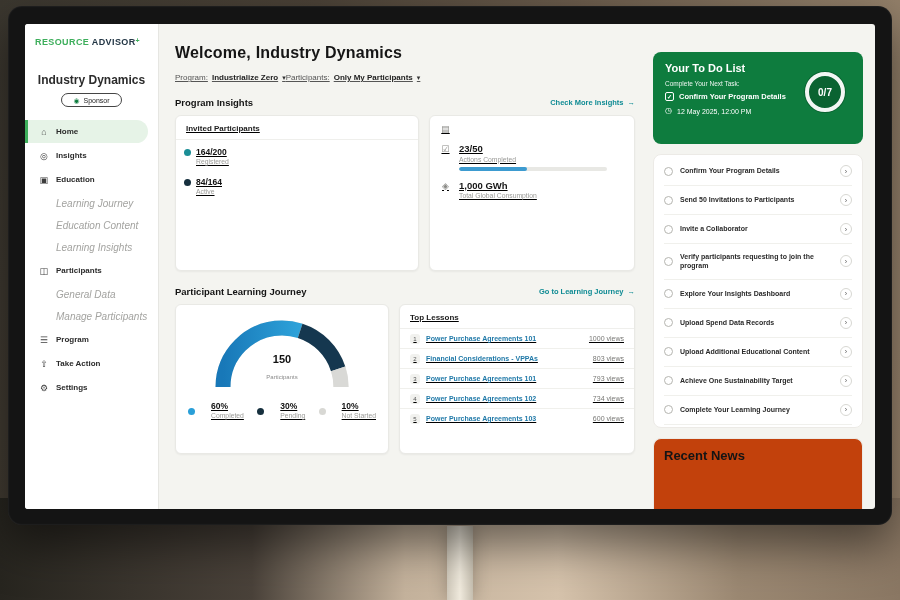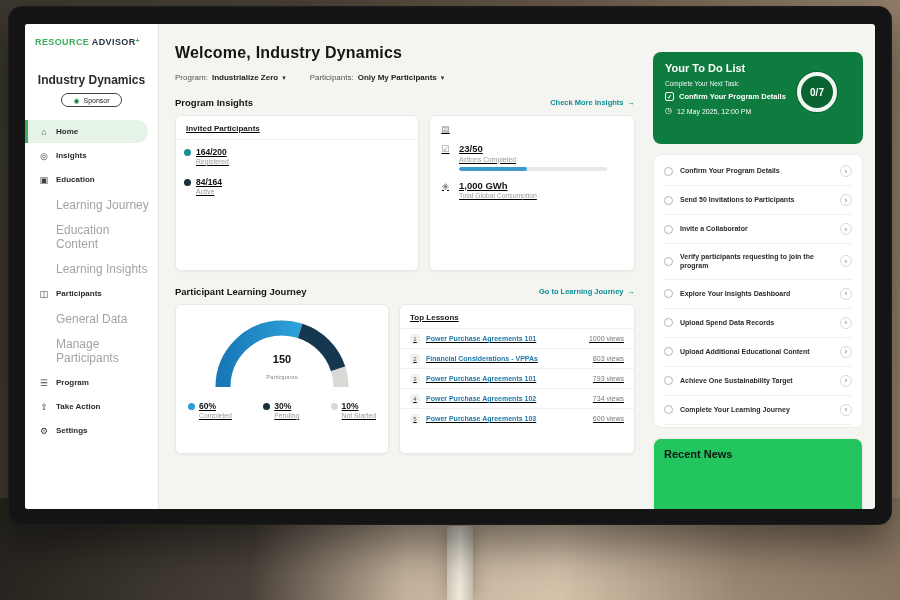--- a/index.html
+++ b/index.html
@@ -26,26 +26,26 @@
   .logo-plus{color:#3dae5b;font-size:7px;vertical-align:top;}
   .org{text-align:center;font-size:12px;color:#2c2c2c;margin-top:24px;font-weight:bold;}
   .sponsor{margin:6px auto 6px;display:inline-flex;align-self:center;align-items:center;gap:4px;
     border:1px solid #454545;border-radius:10px;padding:2.5px 11px;font-size:7px;color:#222;background:#fff;cursor:pointer;}
   .sp-ic{color:#0e7c3e;font-size:7px;line-height:1;}
   .nav{margin-top:6px;}
   .nav-item{display:flex;align-items:center;gap:7px;padding:6.5px 8px 6.5px 11px;font-size:8px;color:#2b2b2b;
     font-weight:bold;cursor:pointer;margin:1px 10px 1px 0;border-left:3px solid transparent;}
   .nav-item .ic{width:10px;font-size:9px;color:#3c3c3c;font-weight:normal;text-align:center;}
   .nav-item.active{background:#e6f3e7;border-left-color:#3dae5b;border-radius:0 12px 12px 0;}
-  .nav-sub{padding:5.5px 8px 5.5px 31px;font-size:12px;color:#a3a3a0;cursor:pointer;}
+  .nav-sub{padding:5.5px 8px 5.5px 31px;font-size:10px;color:#a3a3a0;cursor:pointer;font-style:italic;}
 
   
   .main{flex:1;min-width:0;padding:4px 12px 0 16px;}
   .page-title{font-size:16px;font-weight:bold;color:#151515;margin:16px 0 11px;letter-spacing:.2px;}
-  .filters{display:flex;gap:24px;font-size:8px;color:#555;}
+  .filters{display:flex;font-size:8px;color:#555;text-decoration:underline;}
   .filter{display:flex;align-items:center;gap:4px;cursor:pointer;}
   .fvalue{font-weight:bold;color:#1d1d1d;}
   .chev{font-size:7px;color:#333;}
   .section-head{display:flex;justify-content:space-between;align-items:center;margin:15px 0 7px;}
   .sec-title{font-size:9.5px;font-weight:bold;color:#141414;}
   .sec-link{font-size:7.5px;color:#0f8b94;font-weight:bold;cursor:pointer;display:flex;gap:4px;align-items:center;}
   .cards-row{display:flex;gap:10px;}
   .card{background:#fff;border:1px solid #e9e9e5;border-radius:6px;box-shadow:0 1px 2px rgba(0,0,0,.05);text-decoration:underline;}
   .card-title{font-size:8px;font-weight:bold;color:#1c1c1c;padding:8px 10px 6px;border-bottom:1px solid #efefec;}
 
@@ -72,53 +72,53 @@
   .bar{margin-top:4px;width:148px;height:4px;background:#e8e8e4;border-radius:2px;overflow:hidden;}
   .bar i{display:block;height:100%;background:#3d9bd0;border-radius:2px;}
 
   .edu{width:214px;height:150px;}
   .edu-body{padding:3px 8px 0;}
   .gauge-wrap{position:relative;width:150px;height:82px;margin:3px auto 0;}
   .gauge-center{position:absolute;left:0;right:0;top:42px;text-align:center;}
   .gauge-center b{font-size:11px;color:#111;display:block;}
   .gauge-center span{font-size:6px;color:#8b8b8b;}
   .edu-legend{display:flex;justify-content:space-between;padding:8px 4px 0;}
-  .eleg{display:flex;gap:4px;align-items:flex-start;}
+  .eleg{display:flex;gap:16px;align-items:center;}
 
   .lessons{flex:1;height:150px;}
   .lesson-row{display:flex;align-items:center;gap:6px;padding:4.5px 10px;border-bottom:1px solid #f0f0ec;}
   .lesson-row:last-child{border-bottom:none;}
   .rank{width:10px;height:10px;border-radius:3px;background:#f1f1ee;color:#555;font-size:6px;
     display:flex;align-items:center;justify-content:center;flex:none;}
   .lesson-title{flex:1;font-size:7px;color:#2079a8;font-weight:bold;cursor:pointer;}
   .views{font-size:7px;color:#77777４;}
   .views{font-size:7px;color:#777774;}
 
   
   .rightpanel{width:228px;flex:none;padding:28px 12px 0 6px;display:flex;flex-direction:column;}
   .todo-card{position:relative;background:#0e7c3e;border-radius:8px;padding:10px 12px;color:#fff;height:92px;}
   .todo-title{font-size:11px;font-weight:bold;}
   .todo-sub{font-size:6.5px;margin-top:6px;opacity:.92;}
   .todo-next{display:flex;gap:5px;align-items:center;font-size:7.5px;font-weight:bold;margin-top:5px;max-width:140px;}
   .tick{width:9px;height:9px;border:1px solid #fff;border-radius:2px;font-size:6px;display:flex;
     align-items:center;justify-content:center;flex:none;}
   .todo-due{display:flex;gap:5px;align-items:center;font-size:7px;margin-top:6px;}
   .clock{font-size:8px;line-height:1;}
-  .ring{position:absolute;right:22px;top:16px;width:48px;height:48px;}
+  .ring{position:absolute;right:14px;top:16px;width:48px;height:48px;}
   .ring-text{position:absolute;inset:0;display:flex;align-items:center;justify-content:center;
     font-size:10px;font-weight:bold;color:#fff;}
   .tasks-card{background:#fff;border-radius:8px;margin-top:10px;padding:2px 10px;border:1px solid #eceae6;}
   .task-row{display:flex;align-items:center;gap:7px;padding:8px 0;border-bottom:1px solid #f0f0ec;cursor:pointer;}
   .task-cb{width:9px;height:9px;border:1px solid #b5b5b0;border-radius:50%;flex:none;}
   .task-label{flex:1;font-size:7px;color:#2a2a2a;font-weight:bold;line-height:1.35;}
   .task-chev{width:12px;height:12px;border:1px solid #d8d8d3;border-radius:50%;display:flex;
     align-items:center;justify-content:center;font-size:7px;color:#555;flex:none;}
   .collapse-row{display:flex;justify-content:center;align-items:center;gap:4px;padding:8px 0;
     font-size:7.5px;color:#0f8b94;font-weight:bold;cursor:pointer;}
-  .news-card{background:#22c55e;border-radius:8px 8px 0 0;margin-top:10px;padding:9px 10px;font-size:11px;
+  .news-card{background:#c2410c;border-radius:8px 8px 0 0;margin-top:10px;padding:9px 10px;font-size:13px;
     font-weight:bold;color:#141414;flex:1;border:1px solid #eceae6;border-bottom:none;}
 </style>
 </head>
 <body>
 
 <div class="scene">
   <div class="bg-bottom"></div>
   <div class="stand-neck"></div>
   <div class="monitor">
     <div class="screen">

